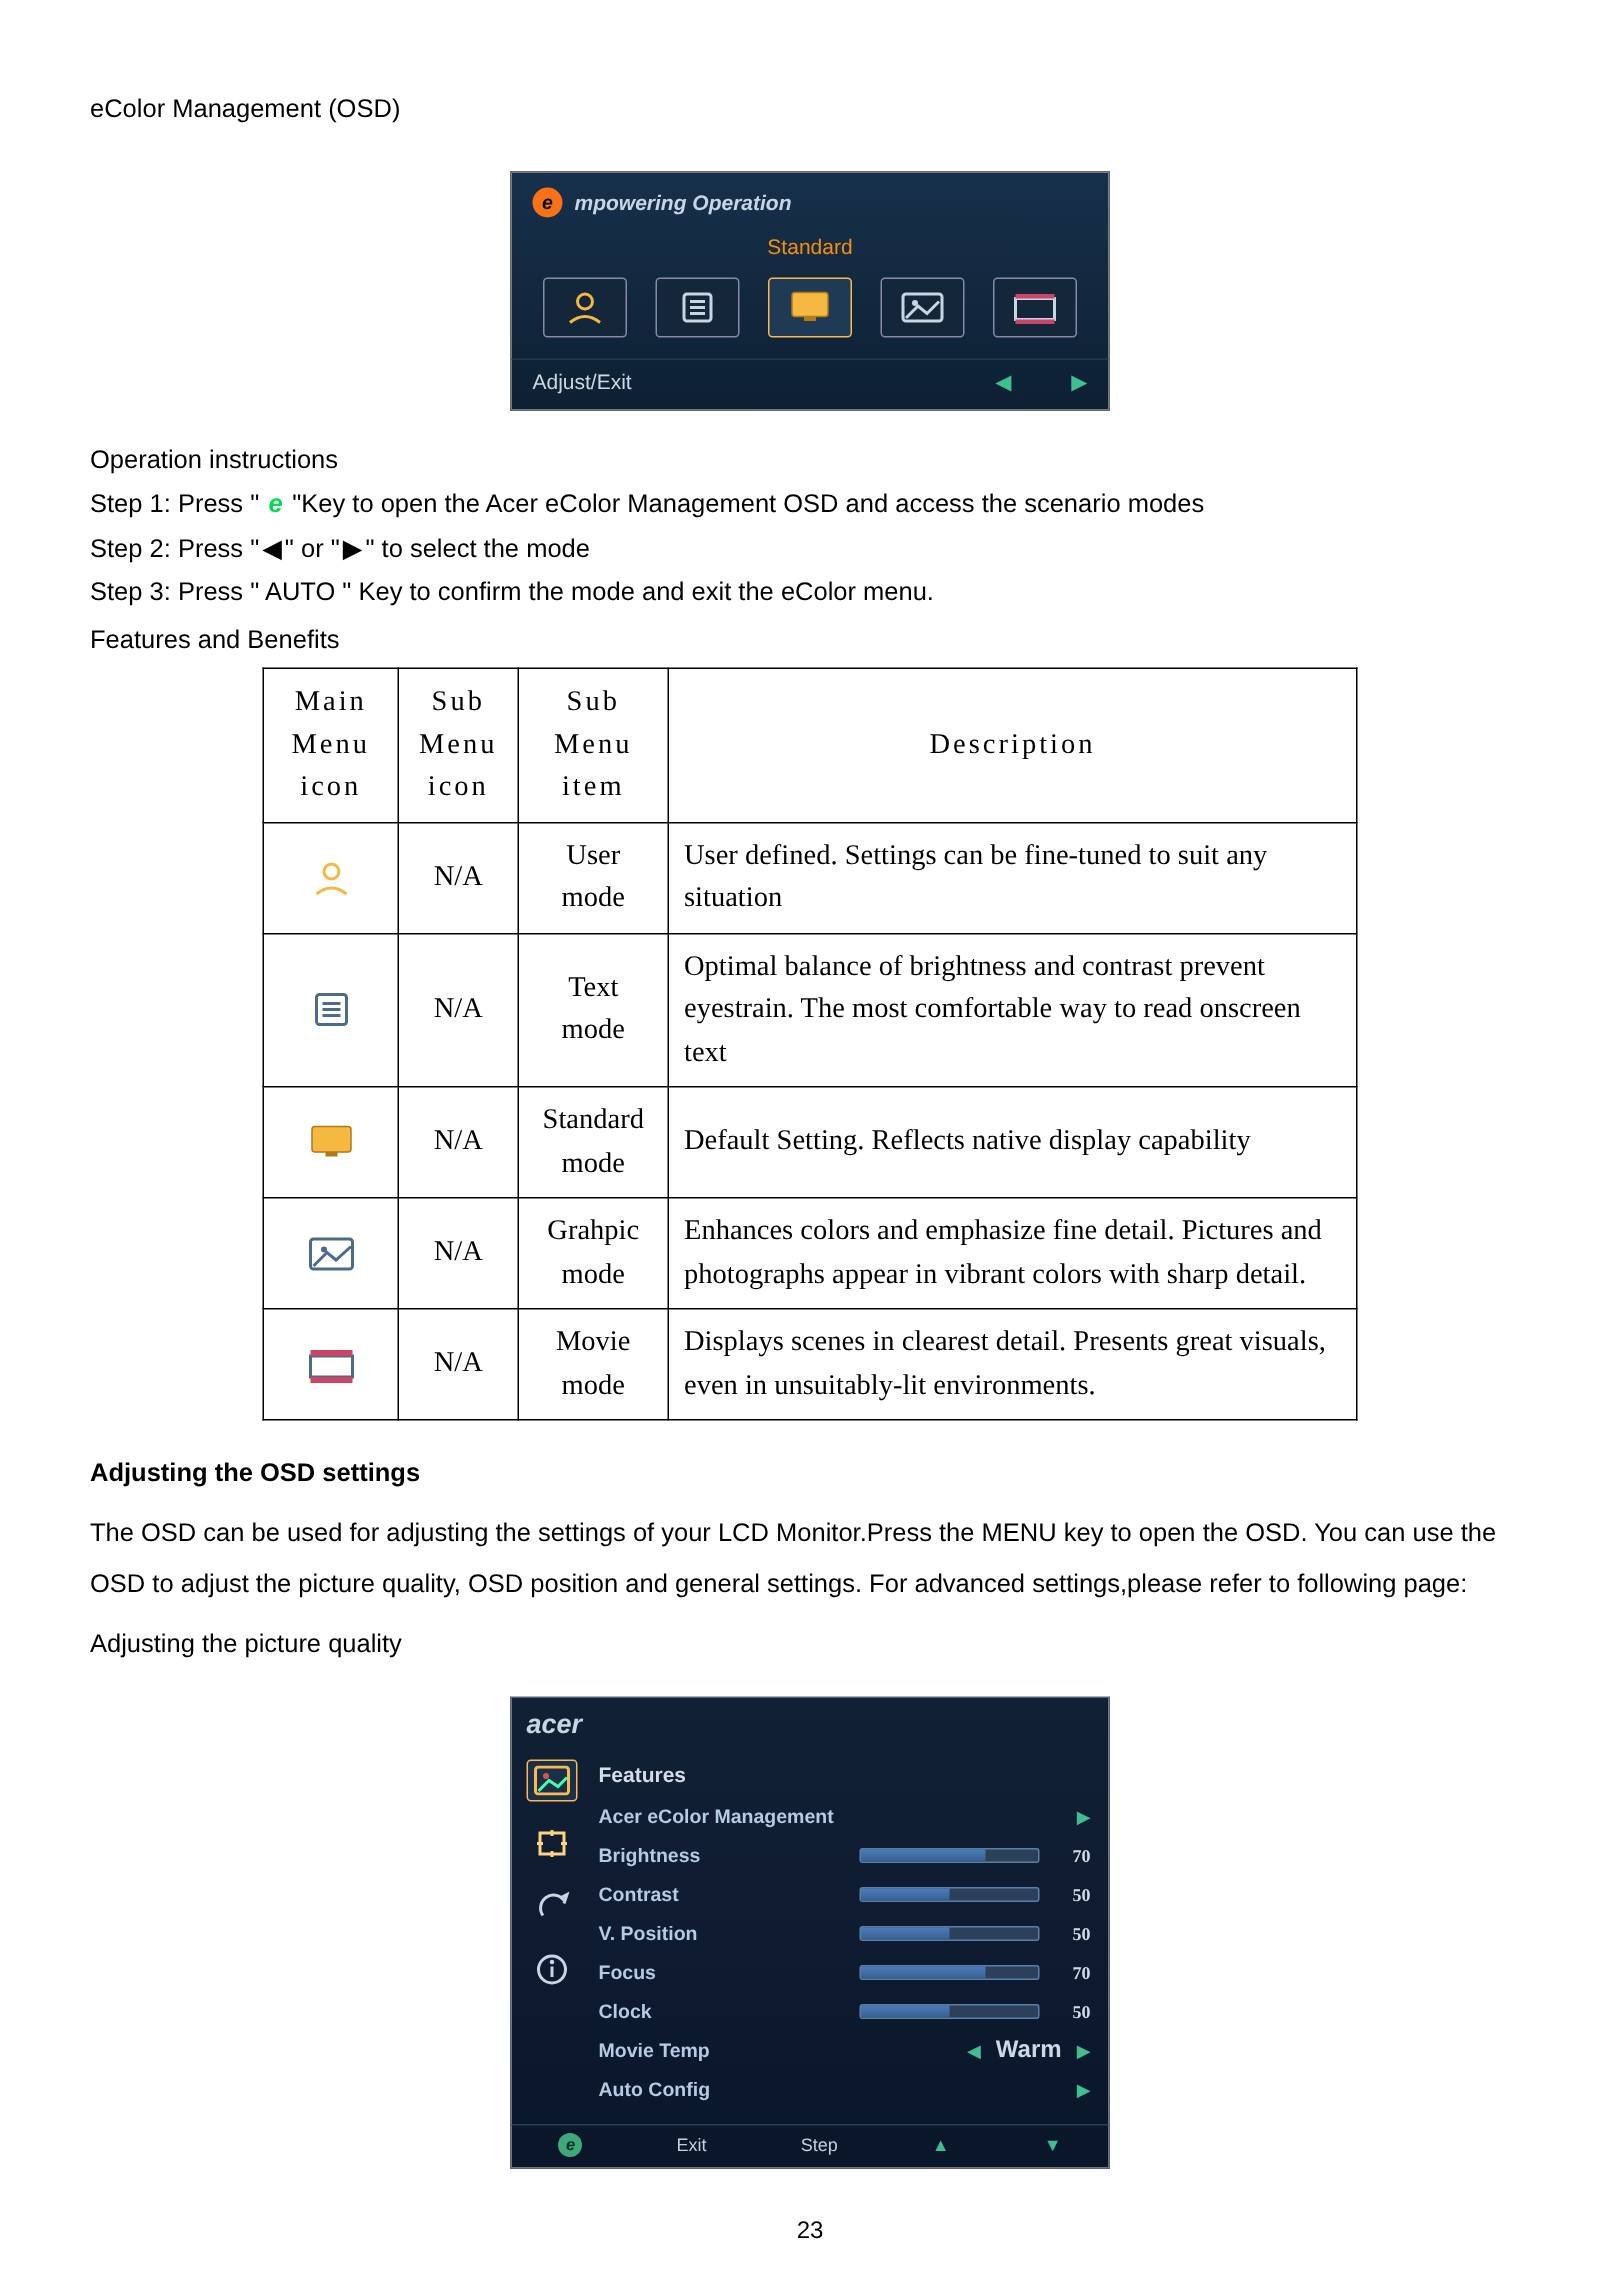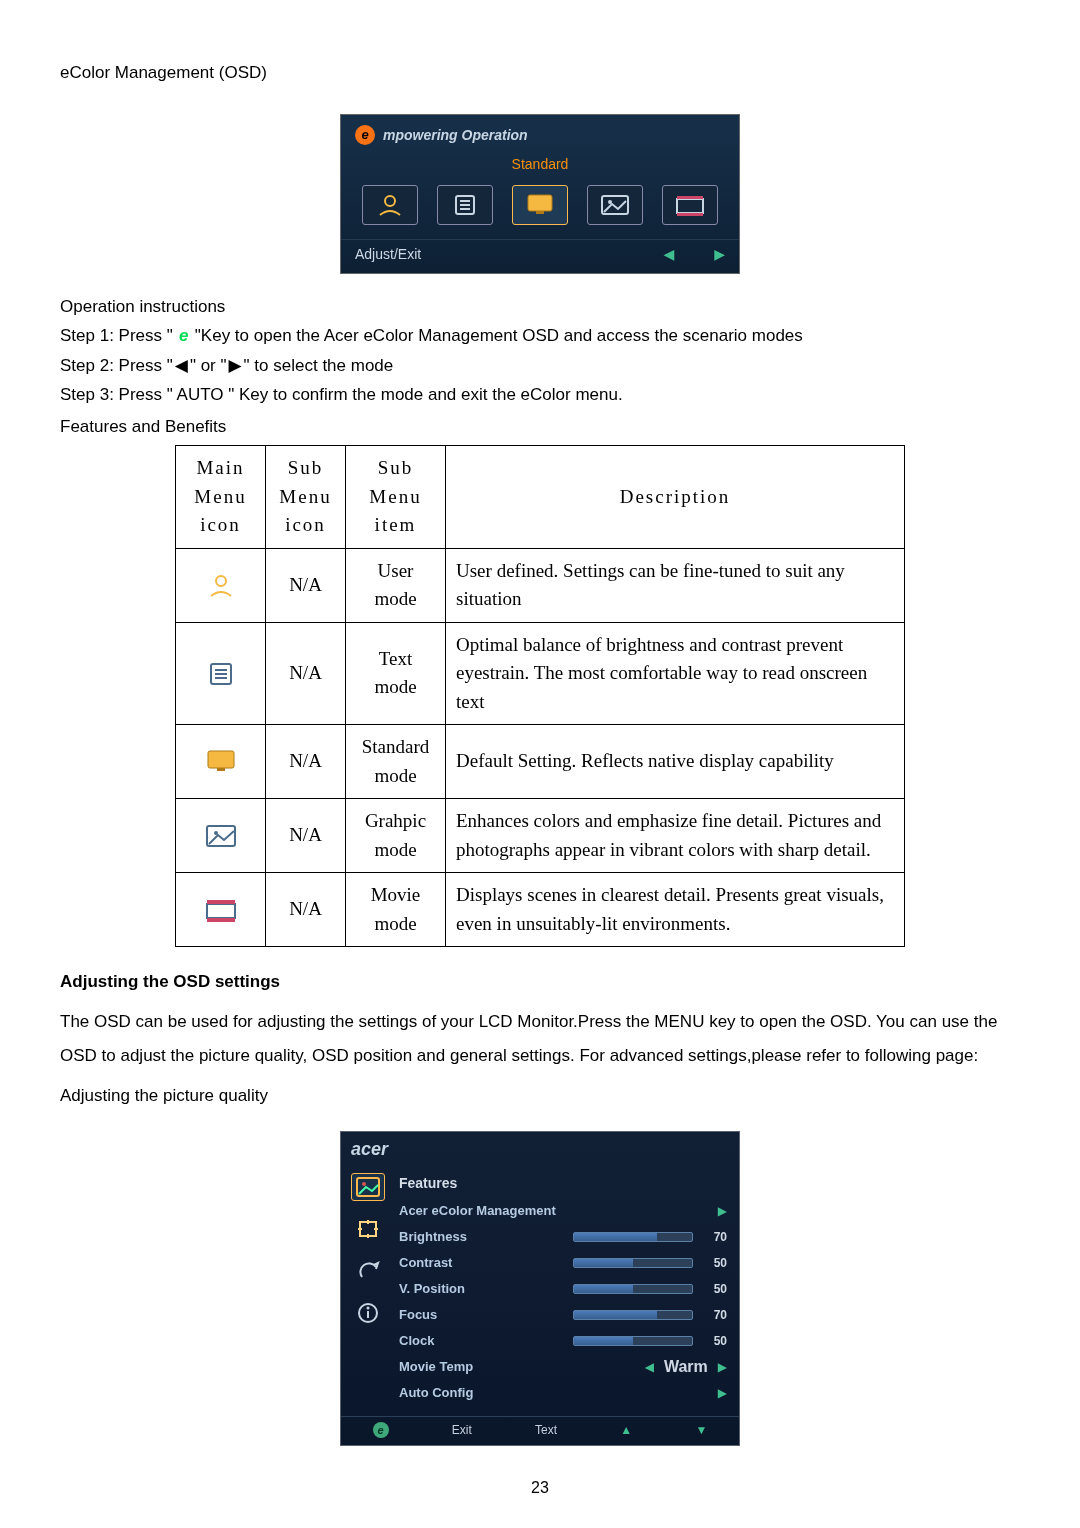--- a/index.html
+++ b/index.html
@@ -112,21 +112,21 @@
     width: 120px; height: 10px;
     background: #2c405a;
     border: 1px solid #5a80a8;
     position: relative;
     border-radius:2px;
   }
   .slider-fill {
     height: 100%;
     background: linear-gradient(#4d7cbb, #37608f);
   }
-  .osd-value { color:#d2dae5; font-size:12px; width:24px; text-align:right; font-weight:bold; }
+  .osd-value { color:#d2dae5; font-size:12px; width:24px; text-align:right; font-weight:bold;font-family:Liberation Serif, serif; }
   .osd-arrow { color:#3fbf8f; font-size:12px; }
   .osd-text-opt { color:#cfd8e4; font-size:16px; font-weight:bold; }
   .osd-bottom {
     border-top:1px solid #2a4058;
     display:flex; align-items:center; justify-content:space-around;
     padding:4px 0 6px 0;
     color:#c4d0de; font-size:12px;
   }
   .osd-bottom .e-badge-sm {
     width:16px; height:16px; border-radius:50%; background:#3fa87a; color:#032; font-style:italic; font-weight:bold;
@@ -391,19 +391,19 @@
             <span class="osd-row-right">
               <span class="osd-arrow">▶</span>
             </span>
           </div>
         </div>
     </div>
   </div>
   <div class="osd-bottom">
     <span class="e-badge-sm">e</span>
     <span>Exit</span>
-    <span>Text</span>
+    <span>Step</span>
     <span class="osd-arrow">▲</span>
     <span class="osd-arrow">▼</span>
   </div>
 </div>
 
 <div class="page-number">23</div>
 
 </body></html>

